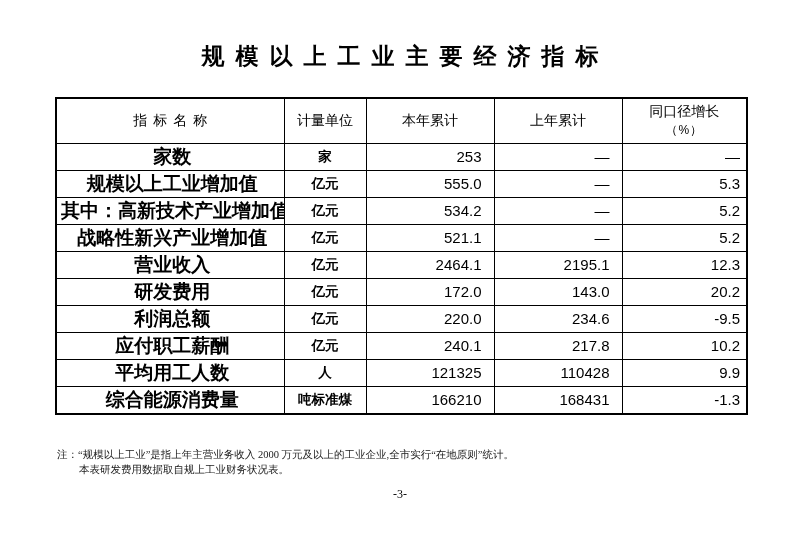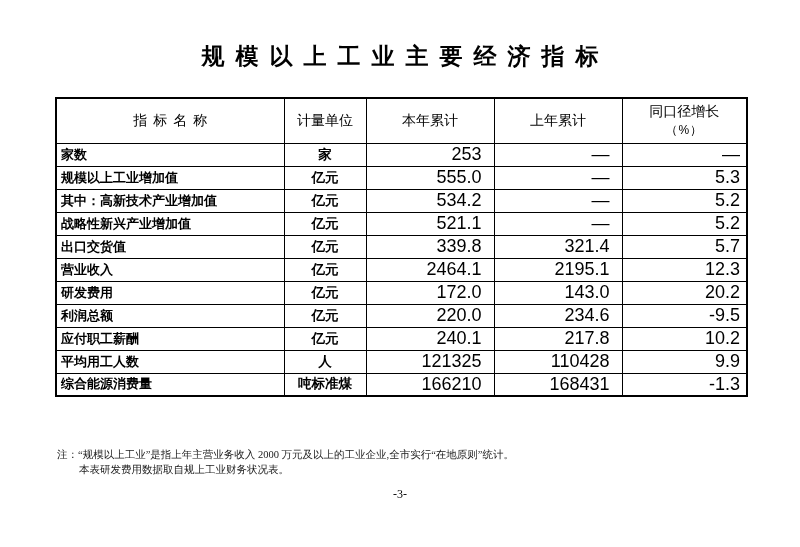--- a/index.html
+++ b/index.html
@@ -53,34 +53,34 @@
   th.col-head.name-head { letter-spacing: 6px; text-indent: 6px; }
   th.col-head .sub-line {
     display: block;
     font-size: 12px;
     letter-spacing: 1px;
     margin-top: 1px;
   }
   td.name-cell {
     font-family: "Liberation Serif", "DejaVu Serif", serif;
     font-weight: bold;
-    font-size: 13px;
+    font-size: 19px;
     padding-left: 4px;
-    text-align: left;
+    text-align: center;
   }
   td.name-cell.ind-1 { padding-left: 4px; }
   td.name-cell.ind-2 { }
   td.unit-cell {
     font-family: "Liberation Serif", "DejaVu Serif", serif;
     font-weight: bold;
     font-size: 13.5px;
     text-align: center;
   }
   td.num-cell {
-    font-size: 18px;
+    font-size: 15px;
     text-align: right;
     padding-right: 12px;
     font-family: "Liberation Sans", "DejaVu Sans", sans-serif;
   }
   td.num-cell.growth-cell { padding-right: 6px; }
   .notes {
     position: absolute;
     left: 57px;
     top: 447px;
     width: 690px;
@@ -150,27 +150,20 @@
         <td class="num-cell growth-cell">5.2</td>
       </tr>
       <tr>
         <td class="name-cell ind-2">战略性新兴产业增加值</td>
         <td class="unit-cell">亿元</td>
         <td class="num-cell">521.1</td>
         <td class="num-cell">—</td>
         <td class="num-cell growth-cell">5.2</td>
       </tr>
       <tr>
-        <td class="name-cell">出口交货值</td>
-        <td class="unit-cell">亿元</td>
-        <td class="num-cell">339.8</td>
-        <td class="num-cell">321.4</td>
-        <td class="num-cell growth-cell">5.7</td>
-      </tr>
-      <tr>
         <td class="name-cell">营业收入</td>
         <td class="unit-cell">亿元</td>
         <td class="num-cell">2464.1</td>
         <td class="num-cell">2195.1</td>
         <td class="num-cell growth-cell">12.3</td>
       </tr>
       <tr>
         <td class="name-cell">研发费用</td>
         <td class="unit-cell">亿元</td>
         <td class="num-cell">172.0</td>

